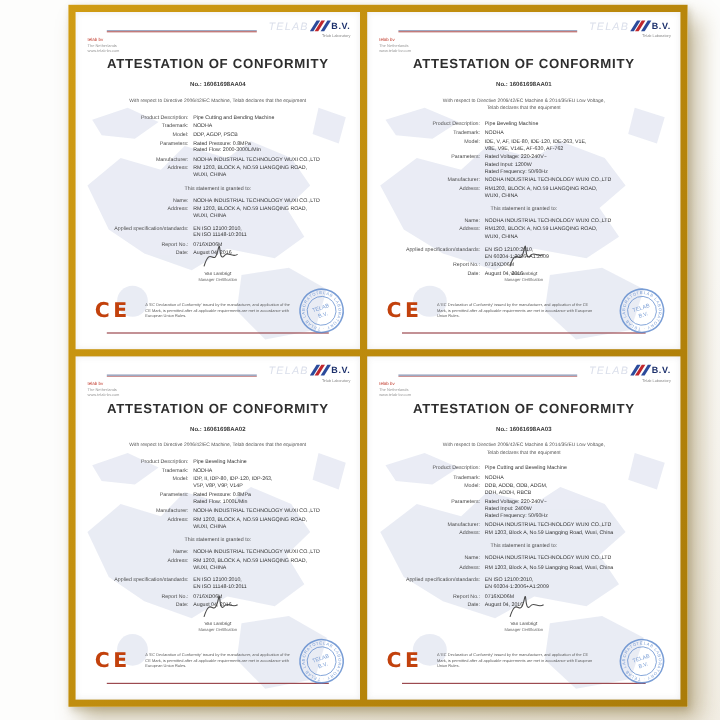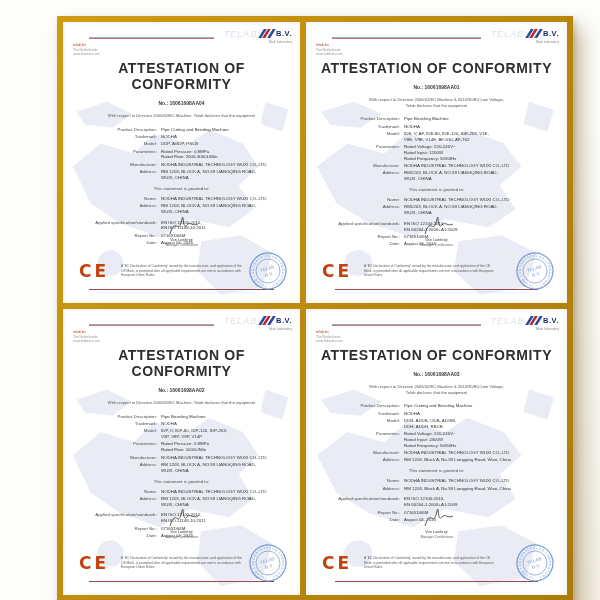--- a/index.html
+++ b/index.html
@@ -2,21 +2,21 @@
 <html><head>
 <meta charset="utf-8">
 <style>
   html,body{margin:0;padding:0;}
   body{
     width:600px;height:600px;overflow:hidden;position:relative;
     background:linear-gradient(135deg,#fdfdfc 60%,#f3efe6 100%);
     font-family:"Liberation Sans",sans-serif;color:#3d3d3d;
   }
   .frame{
-    position:absolute;left:57px;top:16px;padding:6px;
+    position:absolute;left:57px;top:4px;padding:6px;
     background:linear-gradient(120deg,#d09c14,#b8860b 60%,#aa7c09);
     display:grid;grid-template-columns:237px 261px;grid-template-rows:281px 286px;gap:6px;
     box-shadow:10px 12px 18px rgba(120,95,25,.38),2px 3px 6px rgba(100,80,20,.25);
   }
   .cert{
     position:relative;background:#fff;overflow:hidden;
     box-shadow:inset 0 0 5px rgba(110,110,120,.14);
   }
   .map{position:absolute;left:0;top:40px;width:100%;height:85%;z-index:0;}
   .hdr-rule{
@@ -29,21 +29,21 @@
   .slashes{display:flex;gap:1.5px;align-items:center;}
   .slash{display:inline-block;width:2.6px;height:9px;transform:skewX(-32deg);}
   .s1,.s3{background:#2b4a9b;}
   .s2{background:#c0272d;}
   .logo-bv{font-size:7.5px;font-weight:bold;color:#1b2f6b;letter-spacing:.5px;margin-left:2px;}
   .logo-sub{font-size:3.2px;color:#888;margin-top:1px;}
   .corner{position:absolute;top:21px;left:10px;z-index:1;line-height:1.35;}
   .corner .c1{font-size:3.7px;color:#c0392b;}
   .corner .c2,.corner .c3{font-size:3.3px;color:#979797;}
   .content{position:absolute;top:38px;left:8px;right:8px;z-index:2;}
-  .title{text-align:center;font-size:14px;font-weight:bold;color:#2e2e2e;letter-spacing:.6px;margin-bottom:8px;}
+  .title{text-align:center;font-size:11px;font-weight:bold;color:#2e2e2e;letter-spacing:.6px;margin-bottom:8px;}
   .certno{text-align:center;font-size:5px;font-weight:bold;color:#3a3a3a;margin-bottom:7px;}
   .intro{text-align:center;font-size:4.1px;color:#555;width:82%;margin:0 auto 8px auto;white-space:pre-line;line-height:1.4;}
   .rows{margin-bottom:5px;}
   .row{display:flex;line-height:1.32;margin-bottom:1.5px;}
   .lbl{flex:none;width:86px;text-align:right;padding-right:4px;font-size:4.4px;color:#4c4c4c;}
   .val{font-size:4.4px;color:#333;white-space:pre-line;text-align:left;}
   .granted{text-align:center;font-size:4.4px;color:#4c4c4c;margin:5px 0 5px 0;}
   .sig{position:absolute;left:0;right:0;bottom:56px;text-align:center;z-index:2;}
   .sig svg{display:block;margin:0 auto;}
   .sig-name{font-size:3.8px;color:#444;line-height:1.3;}

